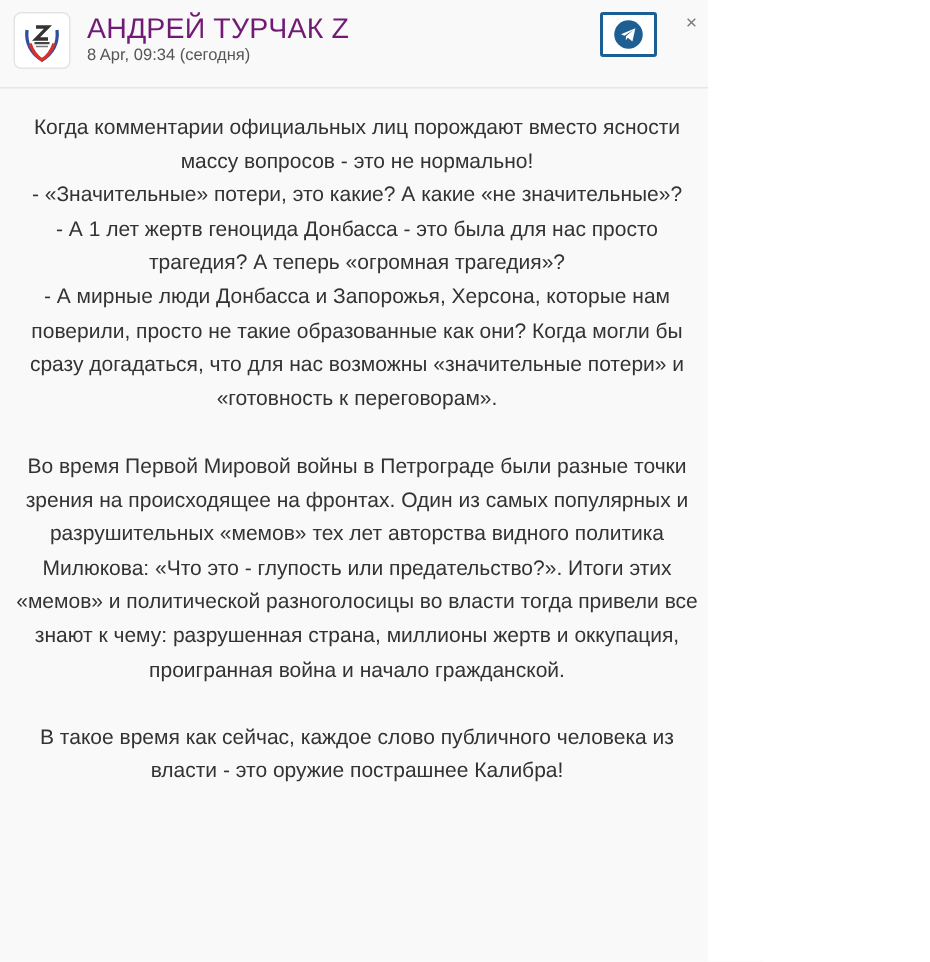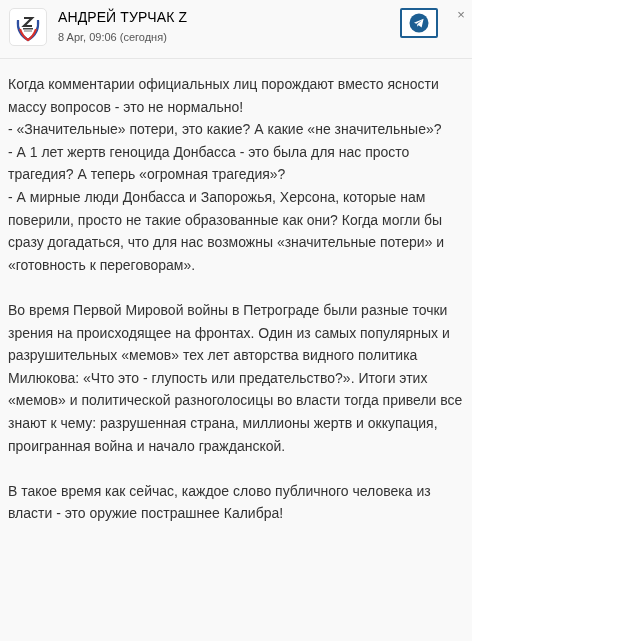--- a/index.html
+++ b/index.html
@@ -24,21 +24,21 @@
       width: 38px; height: 38px;
       background: #ffffff;
       border: 1px solid #e4e4e4;
       border-radius: 5px;
       box-sizing: border-box;
       overflow: hidden;
     }
     .avatar svg { display: block; }
     .channel-name {
       position: absolute; left: 58px; top: 9px;
-      font-size: 14px; color: #000000;
+      font-size: 19px; color: #701a75;
       letter-spacing: 0.1px;
       text-decoration: none;
     }
     .post-date {
       position: absolute; left: 58px; top: 31px;
       font-size: 11px; color: #555555;
     }
     .tg-button {
       position: absolute; left: 400px; top: 8px;
       width: 38px; height: 30px;
@@ -56,40 +56,40 @@
       color: #7a7a7a; text-align: center;
       cursor: pointer;
     }
     .post-body {
       position: absolute; left: 8px; top: 73px;
       width: 460px;
       font-size: 14px;
       line-height: 22.6px;
       color: #333333;
     }
-    .post-body p { margin: 0 0 22.6px 0; }
+    .post-body p { margin: 0 0 22.6px 0; text-align: center; }
     .post-body p:last-child { margin-bottom: 0; }
     .line { display: block; }
   </style>
 </head>
 <body>
 
 <div class="card">
   <div class="header">
     <div class="avatar">
       <svg width="36" height="36" viewBox="0 0 36 36">
         <path d="M8 11 C7 20 11 27 18 31 C25 27 29 20 28 11" fill="none" stroke="#2e4fa0" stroke-width="2.2"></path>
         <path d="M10 20 C12 26 15 29 18 31 C21 29 24 26 26 20" fill="none" stroke="#d9312b" stroke-width="2.2"></path>
         <path d="M14 9 L22 9 L14 17 L22 17" fill="none" stroke="#333" stroke-width="2.2" stroke-linejoin="miter"></path>
         <rect x="13" y="19" width="10" height="1.5" fill="#444"></rect>
         <rect x="14" y="21.5" width="8" height="1" fill="#777"></rect>
       </svg>
     </div>
     <a class="channel-name">АНДРЕЙ ТУРЧАК Z</a>
-    <div class="post-date">8 Apr, 09:06 (сегодня)</div>
+    <div class="post-date">8 Apr, 09:34 (сегодня)</div>
     <div class="tg-button">
       <svg width="20" height="20" viewBox="0 0 20 20">
         <circle cx="10" cy="10" r="9.5" fill="#1d5f93"></circle>
         <path d="M5 9.8 L14.6 5.8 L12.6 14.6 L9.6 12.2 L8.2 13.8 L8.3 11.2 L13 7.2 L7.3 10.8 Z" fill="#ffffff"></path>
       </svg>
     </div>
     <div class="close-button">
       <span>×</span>
     </div>
   </div>

